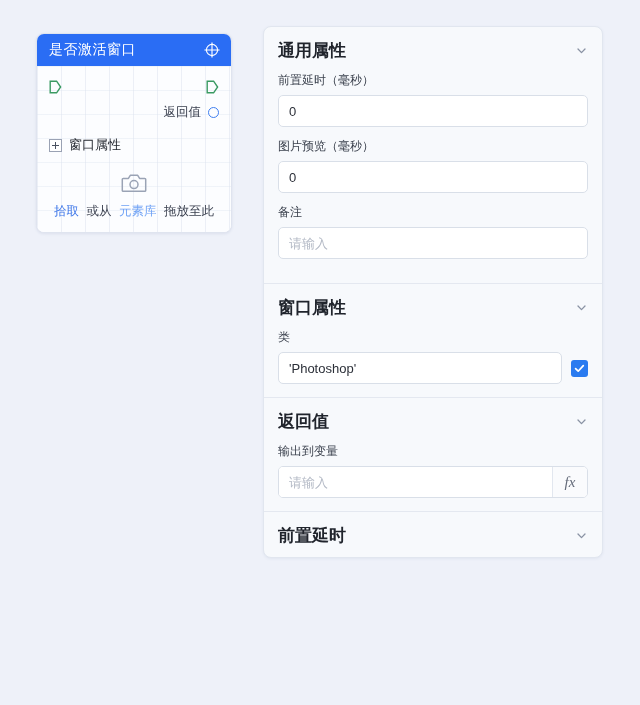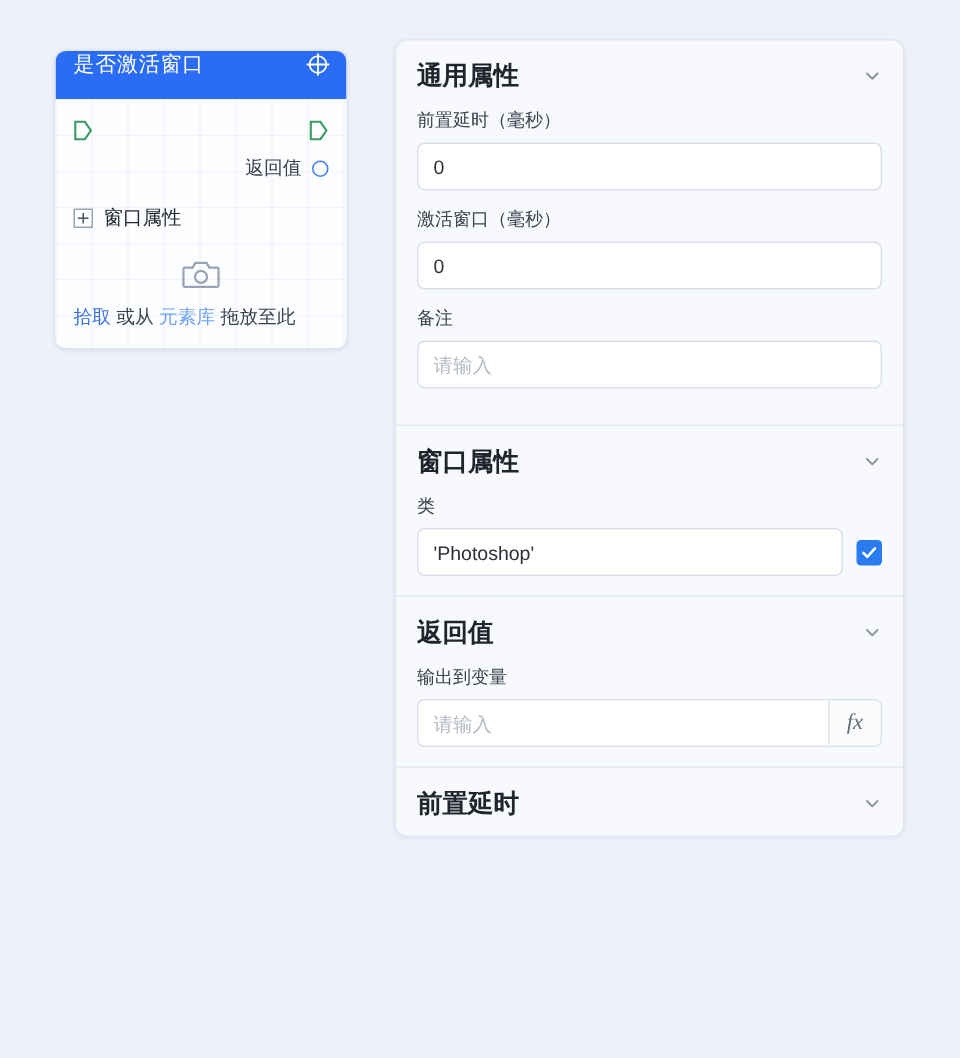--- a/index.html
+++ b/index.html
@@ -26,20 +26,21 @@
     background: #fcfdff;
     border: 1px solid #dfe4ef;
     border-radius: 8px;
     box-shadow: 0 1px 3px rgba(60, 80, 130, 0.10);
     overflow: hidden;
   }
   .node-header {
     height: 32px;
     background: #2a6df4;
     display: flex;
+    align-items: center;
     justify-content: space-between;
     padding: 0 10px 1px 12px;
     box-sizing: border-box;
   }
   .node-title {
     color: #ffffff;
     font-size: 14px;
     letter-spacing: 0.5px;
     white-space: nowrap;
   }
@@ -106,23 +107,25 @@
 
   .camera-wrap {
     display: flex;
     justify-content: center;
     margin-top: 18px;
   }
   .camera-icon { width: 26px; height: 22px; display: block; }
 
   .drop-hint {
     margin-top: 9px;
+    text-align: center;
     font-size: 12.5px;
     color: #3b4150;
     white-space: nowrap;
+    font-family: Liberation Mono, monospace;
   }
   .drop-hint .lk1 { color: #3a74e8; }
   .drop-hint .lk2 { color: #6fa2f5; }
   .drop-hint .sep { color: #3b4150; }
 
   
   .props-panel {
     position: absolute;
     left: 263px;
     top: 26px;
@@ -287,21 +290,21 @@
           <path d="M3 5 L6.5 8.6 L10 5"></path>
         </svg>
       </span>
     </div>
     <div class="section-body">
       <div class="field">
         <label class="field-label">前置延时（毫秒）</label>
         <input class="input" type="text" value="0" style="">
       </div>
       <div class="field">
-        <label class="field-label">激活窗口（毫秒）</label>
+        <label class="field-label">图片预览（毫秒）</label>
         <input class="input" type="text" value="0" style="">
       </div>
       <div class="field">
         <label class="field-label">备注</label>
         <input class="input" type="text" placeholder="请输入" style="">
       </div>
       <div class="field">
       </div>
     </div>
   </div>

